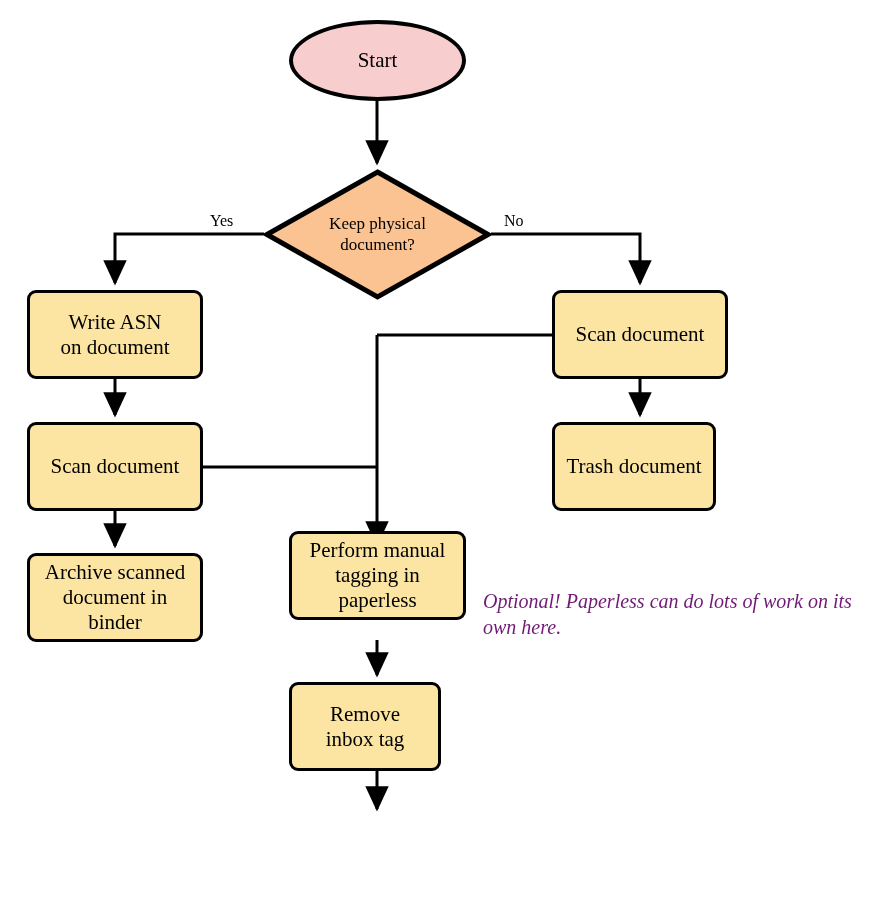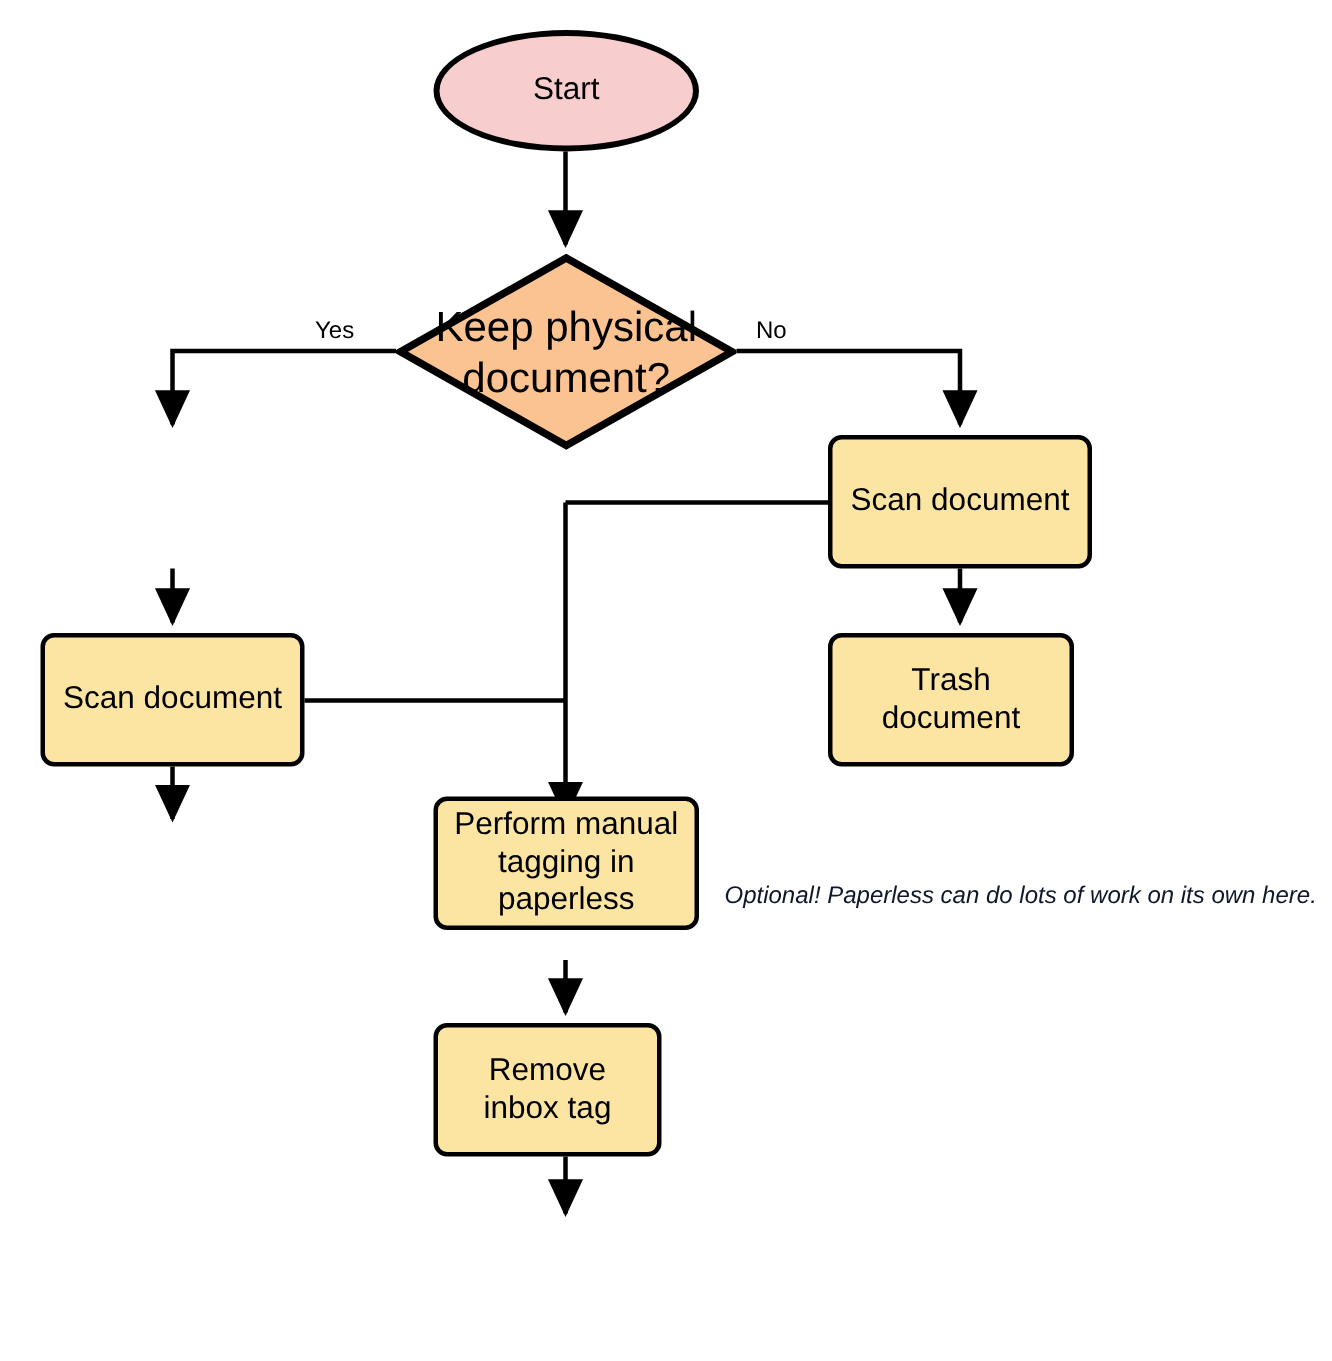--- a/index.html
+++ b/index.html
@@ -11,20 +11,21 @@
   body {
     font-family: "Liberation Sans", sans-serif;
     -webkit-font-smoothing: antialiased;
   }
   #canvas {
     position: relative;
     width: 888px;
     height: 907px;
     background: #ffffff;
     overflow: hidden;
+    font-family: Liberation Serif, serif;
   }
   #edges {
     position: absolute;
     left: 0;
     top: 0;
     width: 888px;
     height: 907px;
     pointer-events: none;
   }
   .node {
@@ -54,40 +55,40 @@
   .node.terminator {
     background: #f8cdcd;
     border: 4px solid #000000;
     border-radius: 50%;
     font-size: 21px;
   }
   
   .node.decision {
     background: transparent;
     border: none;
-    font-size: 28px;
+    font-size: 17px;
   }
   .decision-text {
     position: relative;
     z-index: 3;
     line-height: 1.18;
     white-space: pre-line;
   }
   .edge-label {
     position: absolute;
     font-size: 16px;
     color: #000000;
     z-index: 2;
     white-space: nowrap;
   }
   .note {
     position: absolute;
-    font-size: 16px;
+    font-size: 20px;
     font-style: italic;
-    color: #0f172a;
+    color: #701a75;
     line-height: 1.3;
     z-index: 2;
   }
 </style>
 </head>
 <body>
 
 <div id="canvas">
 
   <svg id="edges" viewBox="0 0 888 907" width="888" height="907">
@@ -134,25 +135,34 @@
 document?</span>
   </div>
 
   <div class="edge-label" style="left:210px; top:212px;">
     <span>Yes</span>
   </div>
   <div class="edge-label" style="left:504px; top:212px;">
     <span>No</span>
   </div>
 
+  <div class="node process" style="left:27px; top:290px; width:176px; height:89px;">
+    <span class="label">Write ASN
+on document</span>
+  </div>
 
   <div class="node process" style="left:27px; top:422px; width:176px; height:89px;">
     <span class="label">Scan document</span>
   </div>
 
+  <div class="node process" style="left:27px; top:553px; width:176px; height:89px;">
+    <span class="label">Archive scanned
+document in
+binder</span>
+  </div>
 
   <div class="node process" style="left:552px; top:290px; width:176px; height:89px;">
     <span class="label">Scan document</span>
   </div>
 
   <div class="node process" style="left:552px; top:422px; width:164px; height:89px;">
     <span class="label">Trash document</span>
   </div>
 
   <div class="node process" style="left:289px; top:531px; width:177px; height:89px;">

